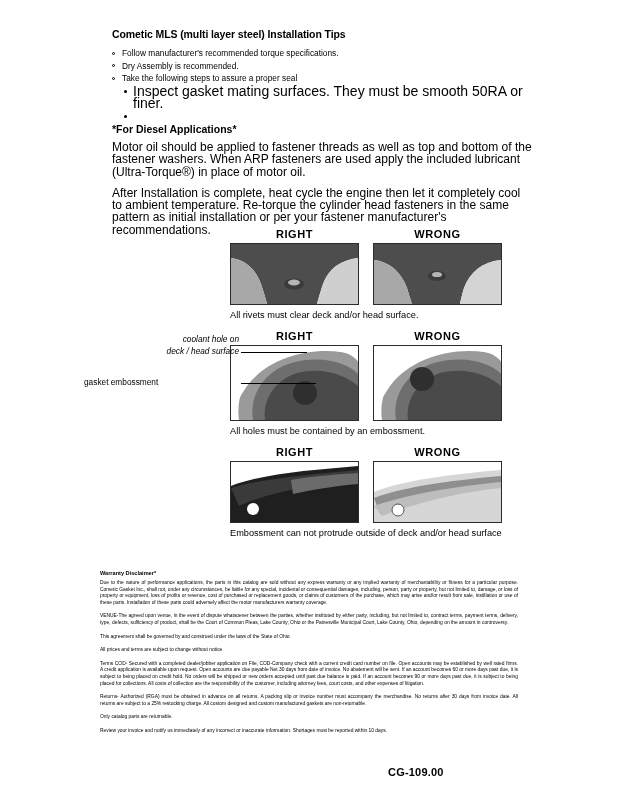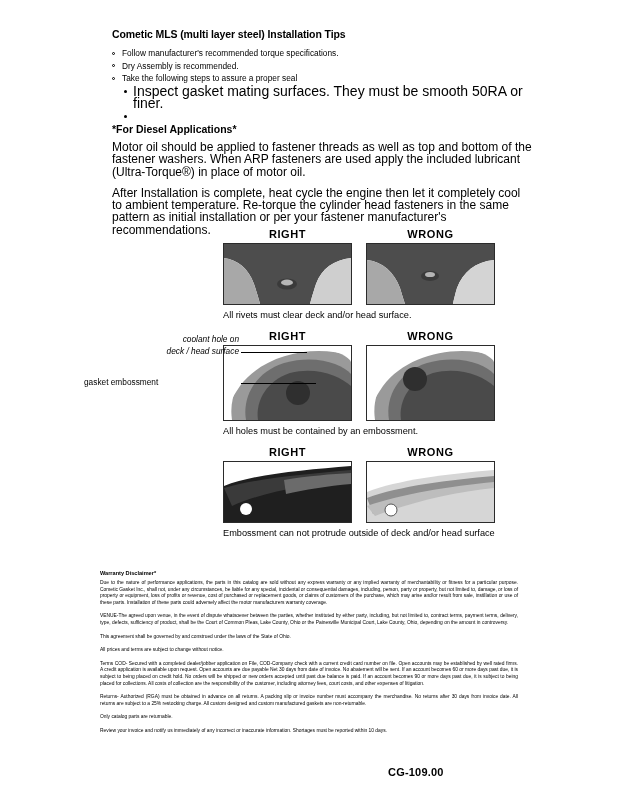--- a/index.html
+++ b/index.html
@@ -89,21 +89,21 @@
   }
   p.note {
     font-size: 8.3px;
     line-height: 12.3px;
     margin: 0;
   }
 
   
   .figures {
     position: absolute;
-    left: 223px;
+    left: 230px;
     top: 228px;
     width: 272px;
   }
   .fig-row {
     display: flex;
     gap: 14px;
   }
   .fig-col {
     width: 129px;
   }

